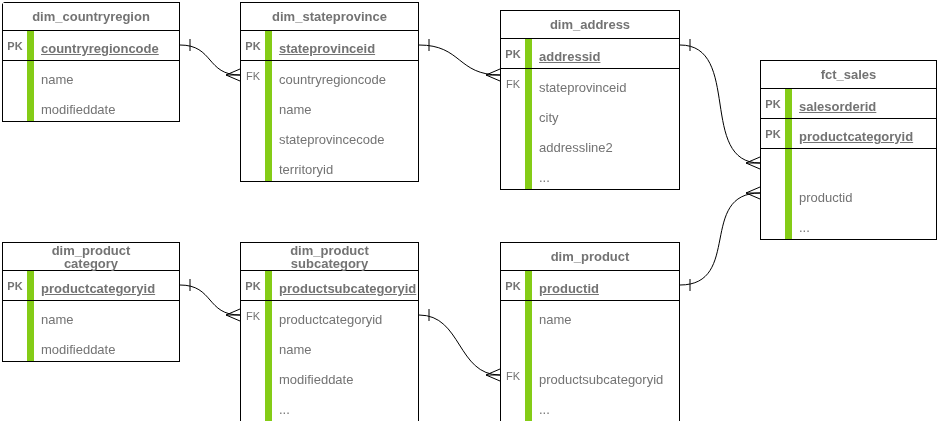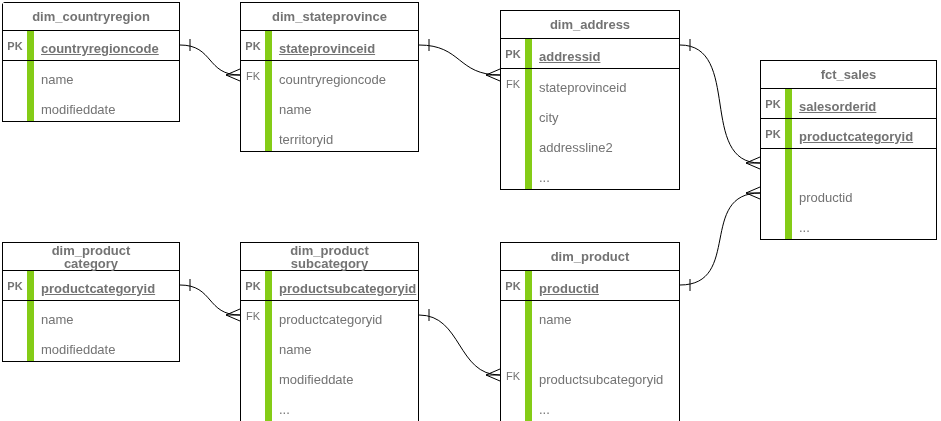--- a/index.html
+++ b/index.html
@@ -136,20 +136,24 @@
     <div class="e-row">
       <div class="e-key">FK</div>
       <div class="e-label">countryregioncode</div>
     </div>
     <div class="e-row">
       <div class="e-key"></div>
       <div class="e-label">name</div>
     </div>
     <div class="e-row">
       <div class="e-key"></div>
+      <div class="e-label">stateprovincecode</div>
+    </div>
+    <div class="e-row">
+      <div class="e-key"></div>
       <div class="e-label">territoryid</div>
     </div>
   </div>
 
   <div class="entity" style="left:500px; top:10px; width:180px;">
     <div class="e-title">dim_address</div>
     <div class="e-row pk">
       <div class="e-key">PK</div>
       <div class="e-label">addressid</div>
     </div>

